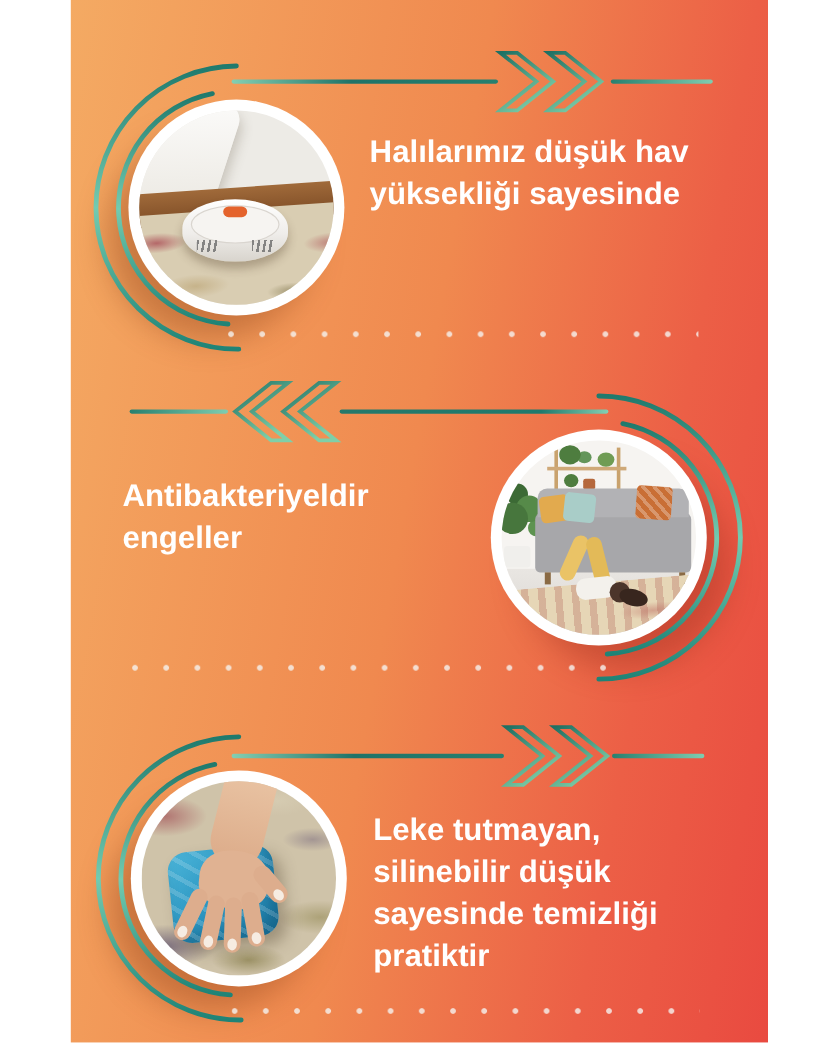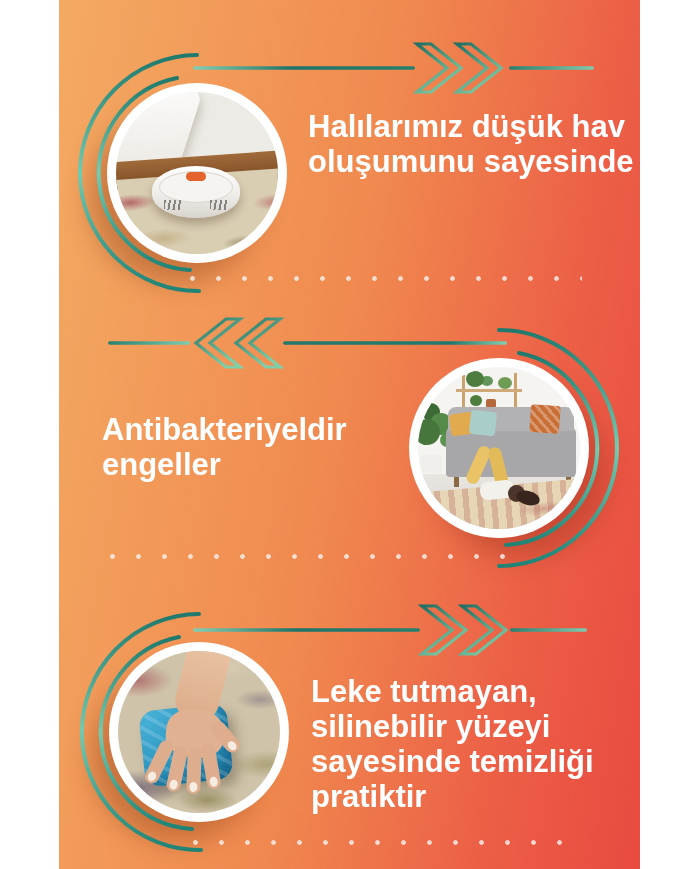--- a/index.html
+++ b/index.html
@@ -15,23 +15,23 @@
   .r1 { left:0; top:25px; width:300px; height:300px; }
   .r2 { left:330px; top:315px; width:250px; height:300px; }
   .r3 { left:0; top:585px; width:300px; height:300px; }
 
   .circle { position:absolute; width:180px; height:180px; border-radius:50%; background:#ffffff; }
   .c1 { left:48px;  top:83px;  box-shadow:-22px 24px 26px -4px rgba(141,62,22,.40); }
   .c2 { left:350px; top:358px; box-shadow: 22px 24px 26px -4px rgba(150,45,25,.38); }
   .c3 { left:50px;  top:642px; box-shadow:-22px 24px 26px -4px rgba(141,62,22,.40); }
   .photo { position:absolute; left:9px; top:9px; width:162px; height:162px; border-radius:50%; overflow:hidden; }
 
-  .tblock { position:absolute; color:#ffffff; font-weight:bold; font-size:31px; line-height:35px; white-space:nowrap; }
+  .tblock { position:absolute; color:#ffffff; font-weight:bold; font-size:26px; line-height:35px; white-space:nowrap; }
   .t1 { left:249px; top:109px; }
-  .t2 { left:43px;  top:412px; }
+  .t2 { left:43px;  top:396px; }
   .t3 { left:252px; top:674px; }
 
   .dots { position:absolute; height:5px;
           background-image:radial-gradient(circle at 2.5px 2.5px, rgba(245,243,240,.8) 2px, rgba(245,243,240,0) 2.7px);
           background-size:26px 5px; background-repeat:repeat-x; }
   .d1 { left:131px; top:276px; width:392px; }
   .d2 { left:51px;  top:554px; width:396px; }
   .d3 { left:134px; top:840px; width:390px; }
 
   
@@ -190,21 +190,21 @@
         </div>
       </div>
     </div>
     <svg class="rings r1" viewBox="0 0 300 300">
       <path d="M138,30 A118,118 0 1 0 140,266" fill="none" stroke="url(#gArc)" stroke-width="4" stroke-linecap="round"></path>
       <path d="M118,53 A97,97 0 0 0 131,245" fill="none" stroke="url(#gArc)" stroke-width="4" stroke-linecap="round"></path>
     </svg>
 
     <div class="tblock t1">
       <div>Halılarımız düşük hav</div>
-      <div>oluşumunu sayesinde</div>
+      <div>yüksekliği sayesinde</div>
     </div>
     <div class="dots d1"></div>
 
     
     <svg class="arrow a2" viewBox="0 0 581 76">
       <rect x="49" y="36.2" width="82" height="3.6" rx="1.8" fill="url(#gB)"></rect>
       <g transform="translate(137,14)">
         <path d="M44 0 H30 L0 24 L30 48 H44 L14 24 Z" fill="none" stroke="url(#gChev)" stroke-width="3.2"></path>
       </g>
       <g transform="translate(177,14)">
@@ -274,20 +274,20 @@
         <div class="f f5"></div>
       </div>
     </div>
     <svg class="rings r3" viewBox="0 0 300 300">
       <path d="M140,29 A118,118 0 1 0 142,265" fill="none" stroke="url(#gArc)" stroke-width="4" stroke-linecap="round"></path>
       <path d="M120,52 A97,97 0 0 0 133,244" fill="none" stroke="url(#gArc)" stroke-width="4" stroke-linecap="round"></path>
     </svg>
 
     <div class="tblock t3">
       <div>Leke tutmayan,</div>
-      <div>silinebilir yüzeyi</div>
+      <div>silinebilir düşük</div>
       <div>sayesinde temizliği</div>
       <div>pratiktir</div>
     </div>
     <div class="dots d3"></div>
 
   </div>
 </div>
 
 </body></html>

